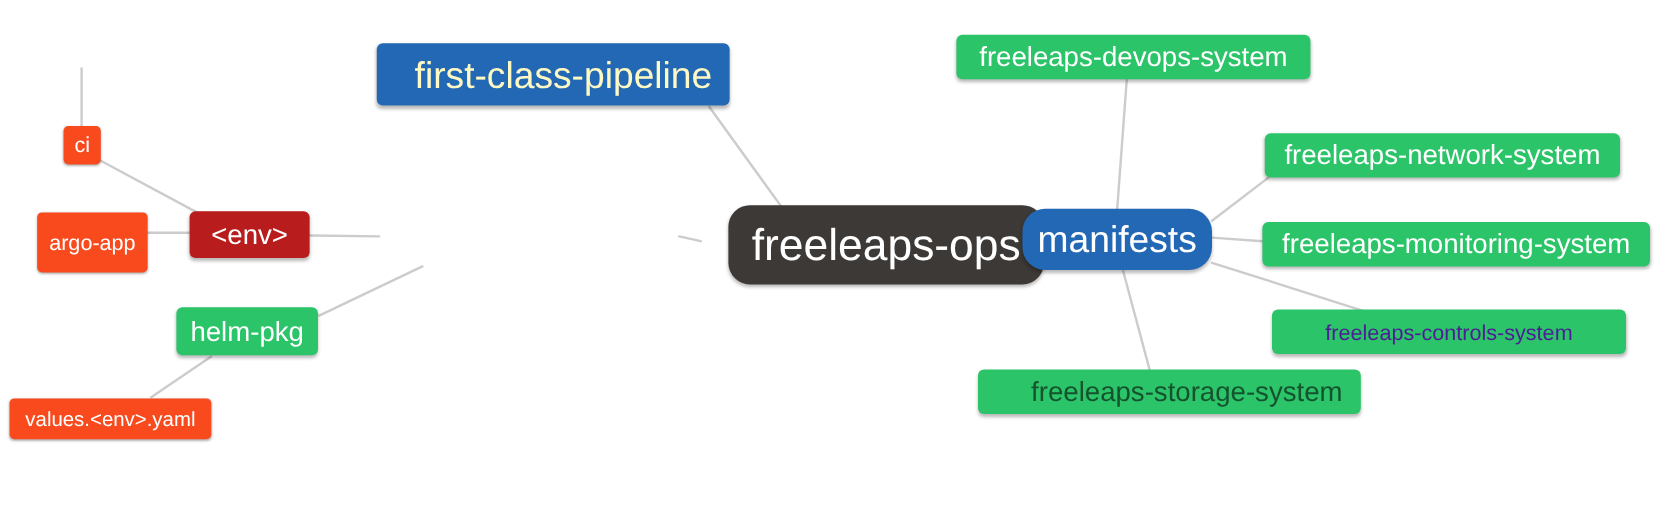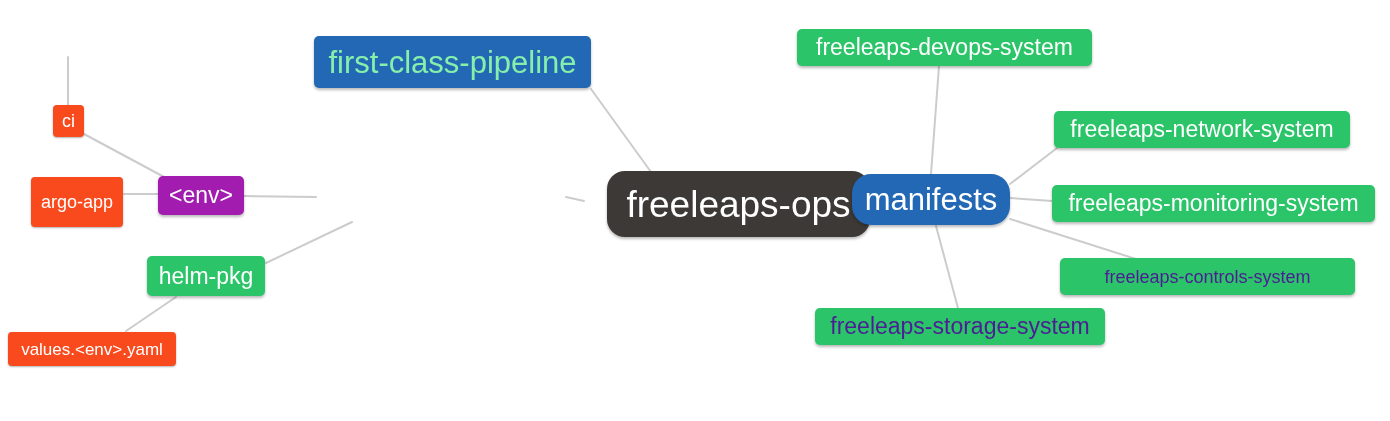--- a/index.html
+++ b/index.html
@@ -56,24 +56,24 @@
       <line x1="846" y1="203" x2="852" y2="200" stroke="#cccccc" stroke-width="2" stroke-linecap="round"></line>
       <line x1="931" y1="174" x2="939" y2="66" stroke="#cccccc" stroke-width="2" stroke-linecap="round"></line>
       <line x1="1010" y1="184" x2="1057" y2="148" stroke="#cccccc" stroke-width="2" stroke-linecap="round"></line>
       <line x1="1010" y1="198" x2="1052" y2="201" stroke="#cccccc" stroke-width="2" stroke-linecap="round"></line>
       <line x1="1010" y1="219" x2="1136" y2="259" stroke="#cccccc" stroke-width="2" stroke-linecap="round"></line>
       <line x1="936" y1="226" x2="958" y2="308" stroke="#cccccc" stroke-width="2" stroke-linecap="round"></line>
     </svg>
 
     <div class="node small" style="left: 53px; top: 105px; width: 31px; height: 32px; font-size: 18px; background: rgb(248, 74, 29); color: rgb(255, 255, 255);">ci</div>
     <div class="node small" style="left: 31px; top: 177px; width: 92px; height: 50px; font-size: 18px; background: rgb(248, 74, 29); color: #ffffff;">argo-app</div>
-    <div class="node " style="left: 158px; top: 176px; width: 86px; height: 39px; font-size: 23px; background: #a21caf; color: rgb(255, 255, 255);">&lt;env&gt;</div>
+    <div class="node " style="left: 158px; top: 176px; width: 100px; height: 39px; font-size: 23px; background: #b91c1c; color: rgb(255, 255, 255);">&lt;env&gt;</div>
     <div class="node " style="left: 147px; top: 256px; width: 118px; height: 40px; font-size: 23px; background: rgb(43, 196, 105); color: rgb(255, 255, 255);">helm-pkg</div>
     <div class="node small" style="left: 8px; top: 332px; width: 168px; height: 34px; font-size: 17px; background: rgb(248, 74, 29); color: rgb(255, 255, 255);">values.&lt;env&gt;.yaml</div>
-    <div class="node " style="left: 314px; top: 36px; width: 277px; height: 52px; font-size: 31px; background: rgb(34, 104, 180); color: #86efac;">first-class-pipeline</div>
+    <div class="node " style="left: 314px; top: 36px; width: 277px; height: 52px; font-size: 31px; background: rgb(34, 104, 180); color: #fef9c3; padding-left: 17px;">first-class-pipeline</div>
     <div class="node root" style="left: 583px; top: 171px; width: 263px; height: 66px; font-size: 37px; background: rgb(61, 57, 54); color: rgb(255, 255, 255);">freeleaps-ops</div>
     <div class="node " style="left: 852px; top: 174px; width: 158px; height: 51px; font-size: 31px; background: rgb(34, 104, 180); color: rgb(255, 255, 255); border-radius: 19px;">manifests</div>
     <div class="node " style="left: 797px; top: 29px; width: 295px; height: 37px; font-size: 23px; background: rgb(43, 196, 105); color: rgb(255, 255, 255);">freeleaps-devops-system</div>
     <div class="node " style="left: 1052px; top: 185px; width: 323px; height: 37px; font-size: 23px; background: rgb(43, 196, 105); color: rgb(255, 255, 255);">freeleaps-monitoring-system</div>
     <div class="node " style="left: 1054px; top: 111px; width: 296px; height: 37px; font-size: 23px; background: rgb(43, 196, 105); color: rgb(255, 255, 255);">freeleaps-network-system</div>
     <div class="node " style="left: 1060px; top: 258px; width: 295px; height: 37px; font-size: 18px; background: rgb(43, 196, 105); color: #4c1d95;">freeleaps-controls-system</div>
-    <div class="node " style="left: 815px; top: 308px; width: 290px; height: 37px; font-size: 23px; background: rgb(43, 196, 105); color: #4c1d95;">freeleaps-storage-system</div>
+    <div class="node " style="left: 815px; top: 308px; width: 290px; height: 37px; font-size: 23px; background: rgb(43, 196, 105); color: #14532d; padding-left: 29px;">freeleaps-storage-system</div>
   </div>
 
 </body></html>

